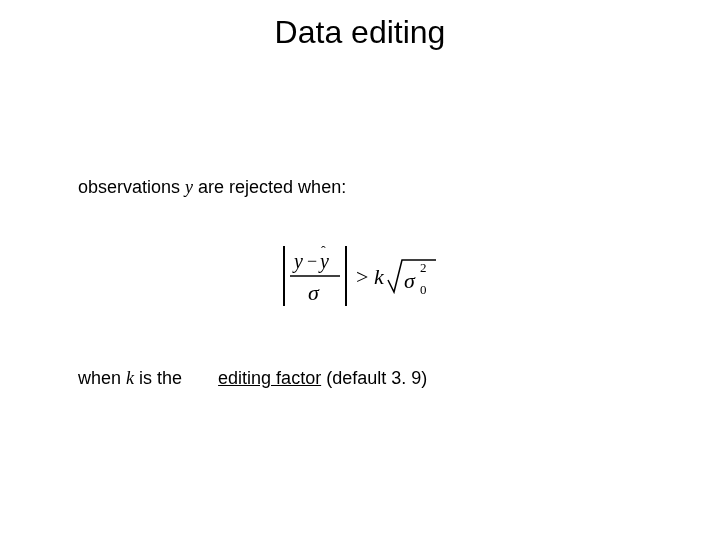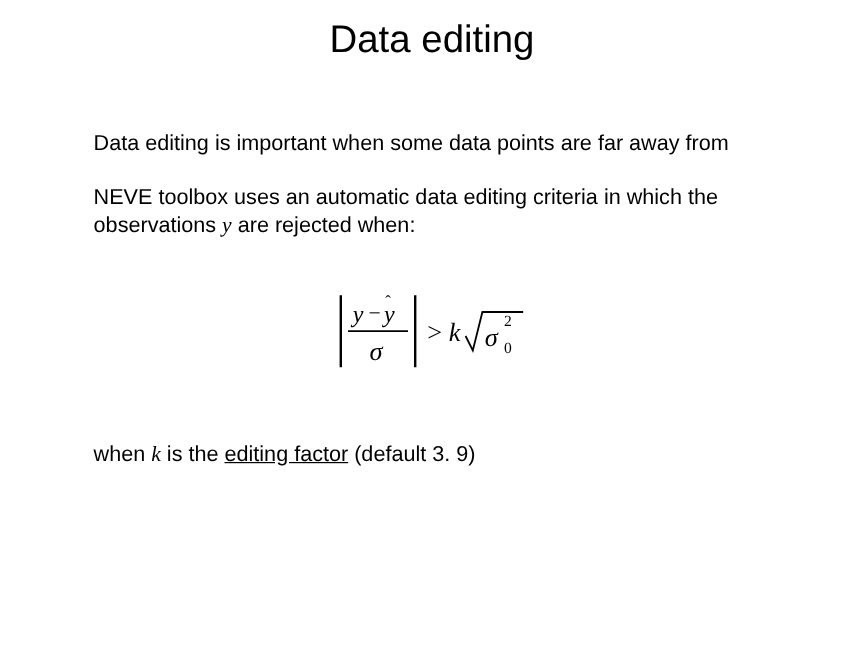--- a/index.html
+++ b/index.html
@@ -54,33 +54,34 @@
     left: 78px;
     width: 560px;
     font-size: 18px;
   }
   .footer-text .italic {
     font-family: "Times New Roman", Times, serif;
     font-style: italic;
   }
   .underline {
     text-decoration: underline;
+    margin-left: 31px;
   }
 </style>
 </head>
 <body>
 
 <div class="slide">
 
   <div class="title">Data editing</div>
 
   <div class="body-text">
-    <span>Data editing is important when some data points are far away from</span><br>
     <br>
-    <span>NEVE toolbox uses an automatic data editing criteria in which the</span><br>
+    <br>
+    <br>
     <span>observations </span><span class="italic">y</span><span> are rejected when:</span>
   </div>
 
   <div class="formula">
     <svg width="200" height="72" viewBox="0 0 200 72">
 
       <line x1="24" y1="6" x2="24" y2="66" stroke="#000" stroke-width="2"></line>
 
       <line x1="86" y1="6" x2="86" y2="66" stroke="#000" stroke-width="2"></line>
 

